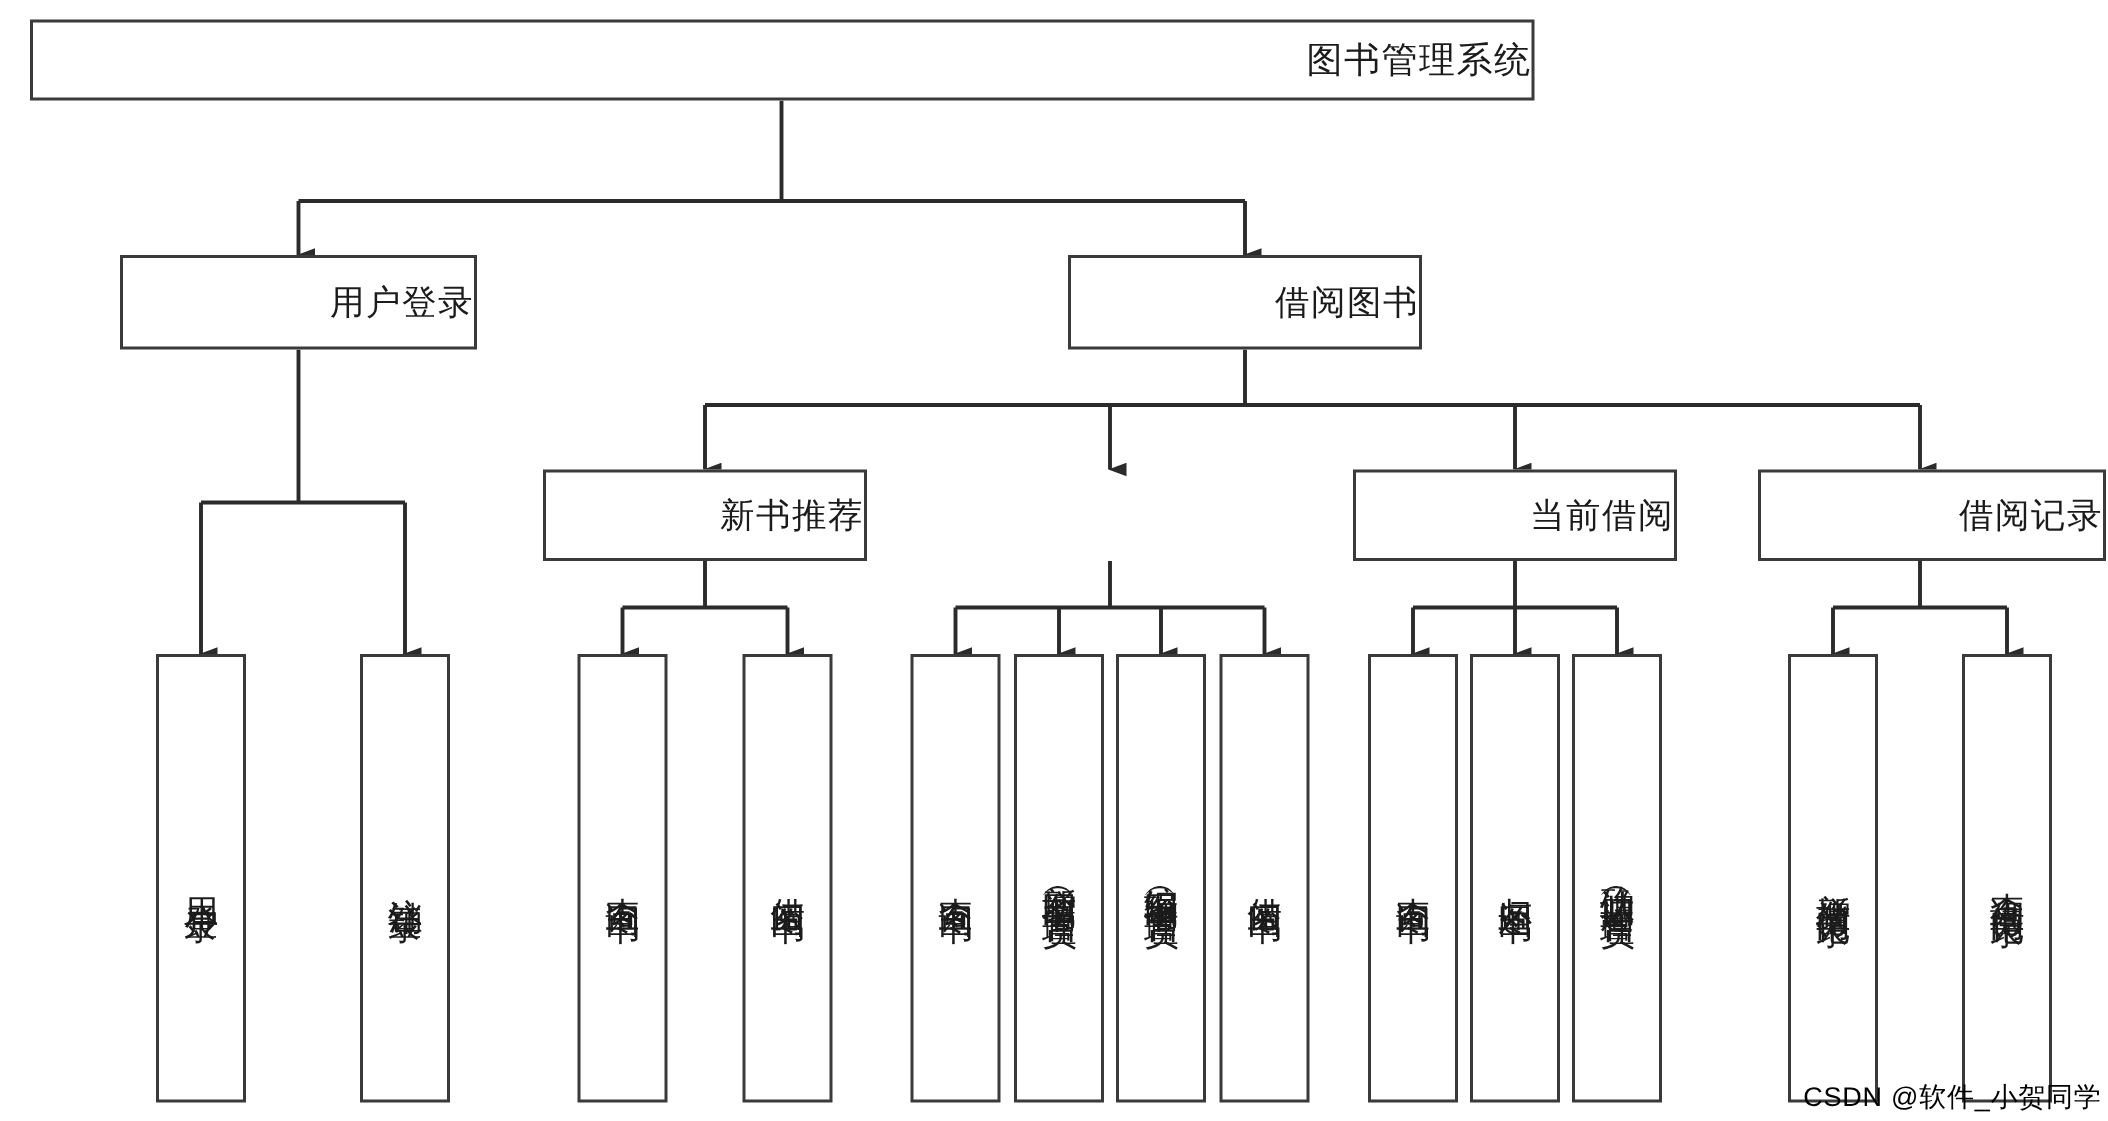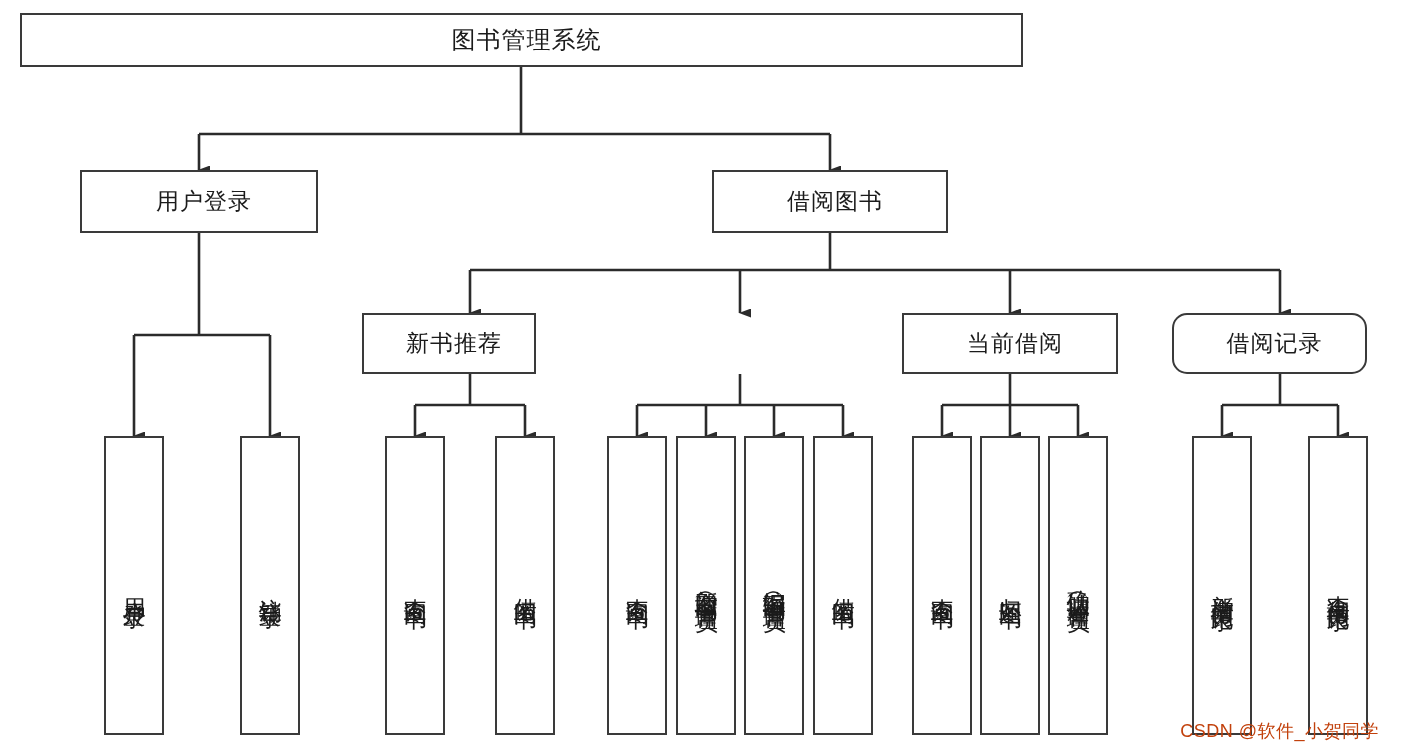--- a/index.html
+++ b/index.html
@@ -7,21 +7,21 @@
     width:1405px;height:747px;background:#ffffff;
     font-family:"Liberation Sans","DejaVu Sans",sans-serif;
     overflow:hidden;position:relative;
   }
   #canvas{position:absolute;left:0;top:0;width:1405px;height:747px;}
   svg.links{position:absolute;left:0;top:0;width:1405px;height:747px;}
 
   .node{
     position:absolute;box-sizing:border-box;
     background:#ffffff;border:2px solid #3a3a3a;
-    display:flex;align-items:center;justify-content:center;
+    display:flex;align-items:center;justify-content:flex-end;
     color:#1b1b1b;
     padding-left:10px;
   }
   .node.horiz{font-size:23px;letter-spacing:1px;}
   .node.root{font-size:24px;letter-spacing:1px;}
 
   
   .node.vert{
     align-items:center;justify-content:center;
     padding:6px 0;
@@ -30,22 +30,22 @@
     writing-mode:vertical-rl;
     text-orientation:upright;
     font-size:23px;
     line-height:1.02;
     letter-spacing:3px;
     white-space:nowrap;
     color:#1b1b1b;
   }
 
   .watermark{
-    position:absolute;right:26px;bottom:4px;
-    font-size:18px;color:#c2410c;white-space:nowrap;
+    position:absolute;right:4px;bottom:4px;
+    font-size:18px;color:#000000;white-space:nowrap;
     letter-spacing:0.5px;
   }
 </style>
 </head>
 <body>
 
 <div id="canvas">
 
   <svg class="links" viewBox="0 0 1405 747" xmlns="http://www.w3.org/2000/svg">
     <defs>
@@ -101,27 +101,27 @@
     <span>图书管理系统</span>
   </div>
 
   <div class="node horiz" style="left:80px;top:170px;width:238px;height:63px;">
     <span>用户登录</span>
   </div>
   <div class="node horiz" style="left:712px;top:170px;width:236px;height:63px;">
     <span>借阅图书</span>
   </div>
 
-  <div class="node horiz" style="left:362px;top:313px;width:174px;height:61px;">
+  <div class="node horiz" style="left:362px;top:313px;width:216px;height:61px;">
     <span>新书推荐</span>
   </div>
   <div class="node horiz" style="left:902px;top:313px;width:216px;height:61px;">
     <span>当前借阅</span>
   </div>
-  <div class="node horiz" style="left:1172px;top:313px;width:195px;height:61px;border-radius:15px;">
+  <div class="node horiz" style="left:1172px;top:313px;width:232px;height:61px;">
     <span>借阅记录</span>
   </div>
 
   <div class="node vert" style="left:104px;top:436px;width:60px;height:299px;">
     <span class="vtext">用户登录</span>
   </div>
   <div class="node vert" style="left:240px;top:436px;width:60px;height:299px;">
     <span class="vtext">注销登录</span>
   </div>
 

